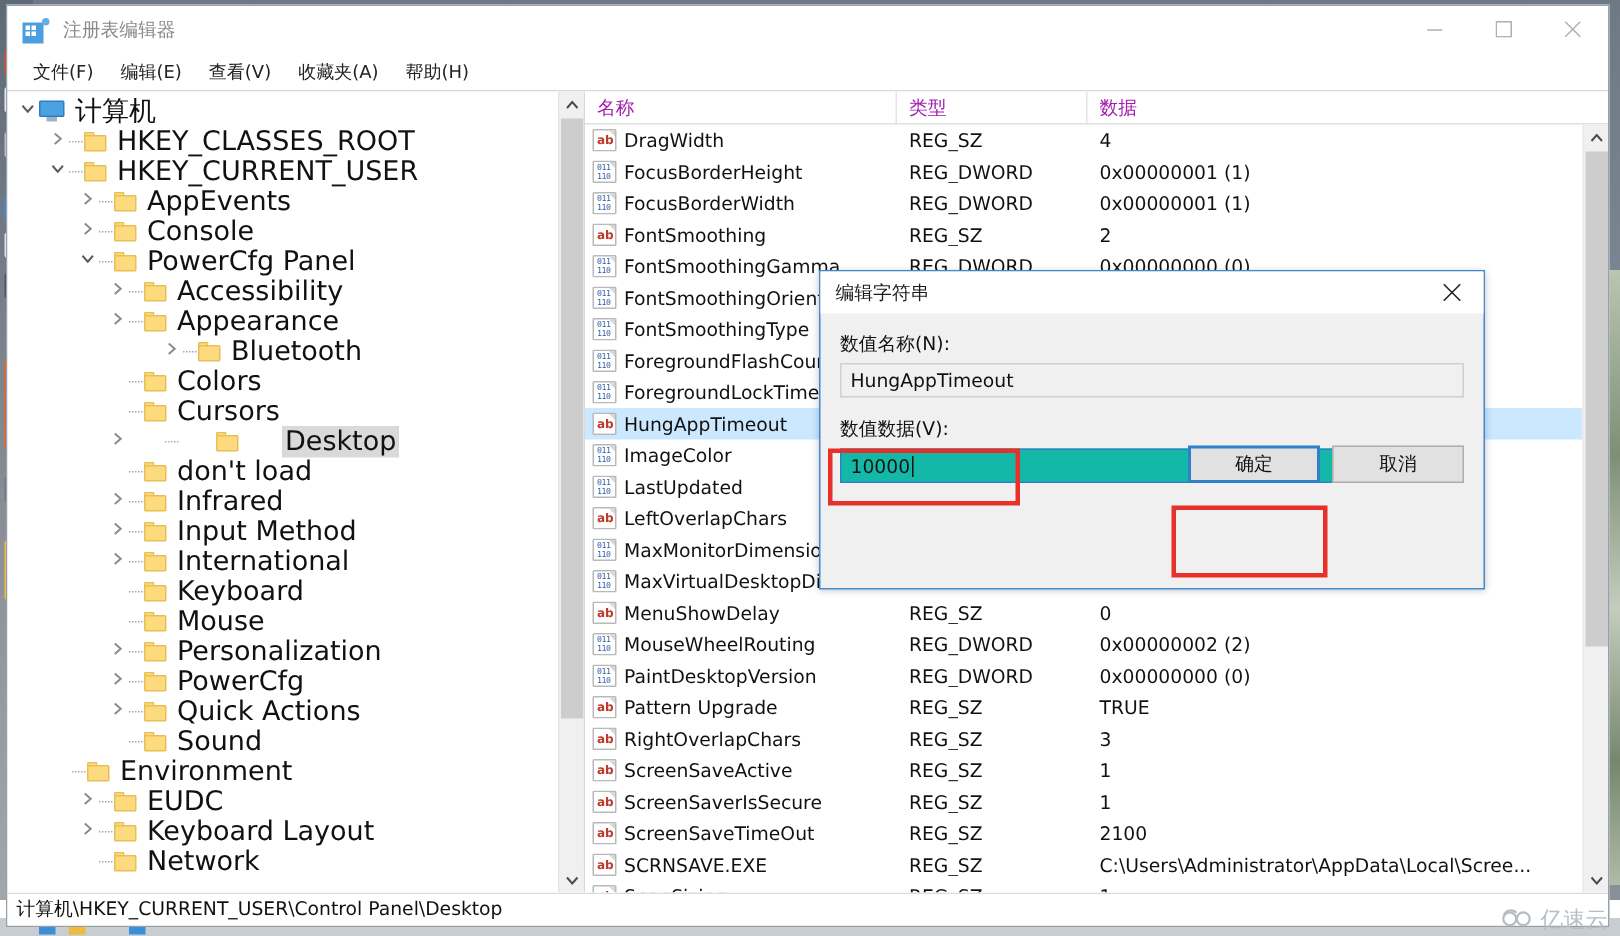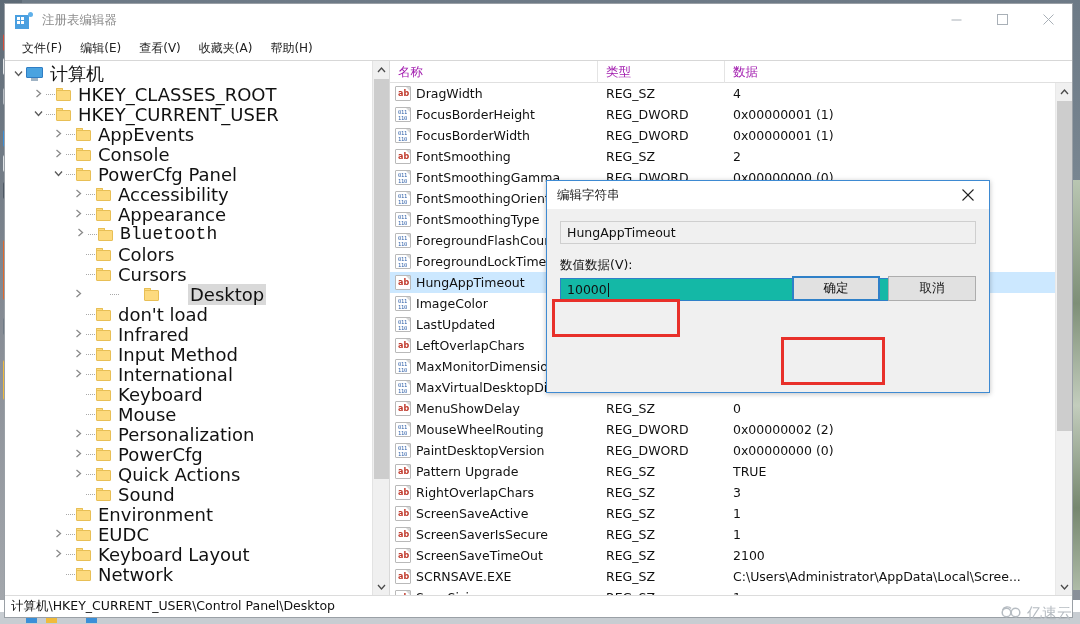--- a/index.html
+++ b/index.html
@@ -400,21 +400,21 @@
             <span class="twist"><svg width="9" height="9" viewBox="0 0 9 9">
                 <path d="M2.5 1 L6.5 4.5 L2.5 8" fill="none" stroke="#8a8a8a" stroke-width="1.3"></path>
               </svg></span>
             <span class="dots"></span>
             <span class="folder-ico">
               <span class="ft"></span>
               <span class="fb"></span>
             </span>
             <span class="tlabel">Appearance</span>
           </div>
-          <div class="tnode" style="padding-left: 68px; font-family: Liberation Mono, monospace;">
+          <div class="tnode" style="padding-left: 102px;">
             <span class="twist"><svg width="9" height="9" viewBox="0 0 9 9">
                 <path d="M2.5 1 L6.5 4.5 L2.5 8" fill="none" stroke="#8a8a8a" stroke-width="1.3"></path>
               </svg></span>
             <span class="dots"></span>
             <span class="folder-ico">
               <span class="ft"></span>
               <span class="fb"></span>
             </span>
             <span class="tlabel">Bluetooth</span>
           </div>
@@ -542,21 +542,21 @@
           </div>
           <div class="tnode" style="padding-left: 66px;">
             <span class="twist"></span>
             <span class="dots"></span>
             <span class="folder-ico">
               <span class="ft"></span>
               <span class="fb"></span>
             </span>
             <span class="tlabel">Sound</span>
           </div>
-          <div class="tnode" style="padding-left: 46px;">
+          <div class="tnode" style="padding-left: 28px;">
             <span class="twist"></span>
             <span class="dots"></span>
             <span class="folder-ico">
               <span class="ft"></span>
               <span class="fb"></span>
             </span>
             <span class="tlabel">Environment</span>
           </div>
           <div class="tnode" style="padding-left: 46px;">
             <span class="twist"><svg width="9" height="9" viewBox="0 0 9 9">
@@ -926,20 +926,23 @@
   <div id="dlg-titlebar">
     <div id="dlg-title">编辑字符串</div>
     <div id="dlg-close">
       <svg width="12" height="12" viewBox="0 0 12 12">
           <line x1="0.5" y1="0.5" x2="11.5" y2="11.5" stroke="#222" stroke-width="1.1"></line>
           <line x1="11.5" y1="0.5" x2="0.5" y2="11.5" stroke="#222" stroke-width="1.1"></line>
         </svg>
     </div>
   </div>
   <div id="dlg-body">
+    <div class="dlg-label">
+      <span>数值名称(N):</span>
+    </div>
     <div class="dlg-input">
       <span>HungAppTimeout</span>
     </div>
     <div class="dlg-label">
       <span>数值数据(V):</span>
     </div>
     <div class="dlg-input active">
       <span>10000</span>
         <span class="caret"></span>
     </div>

